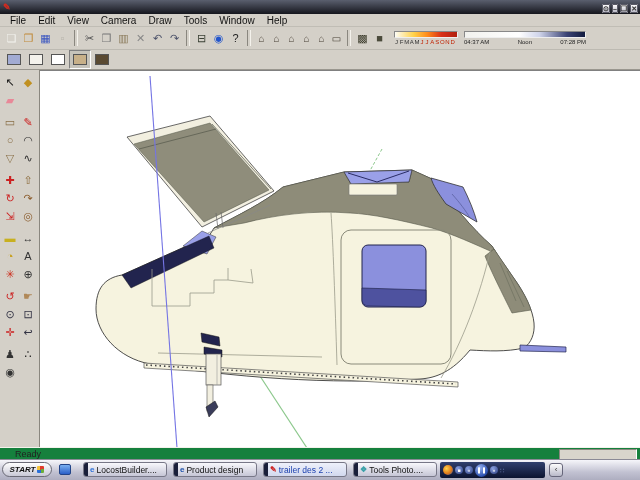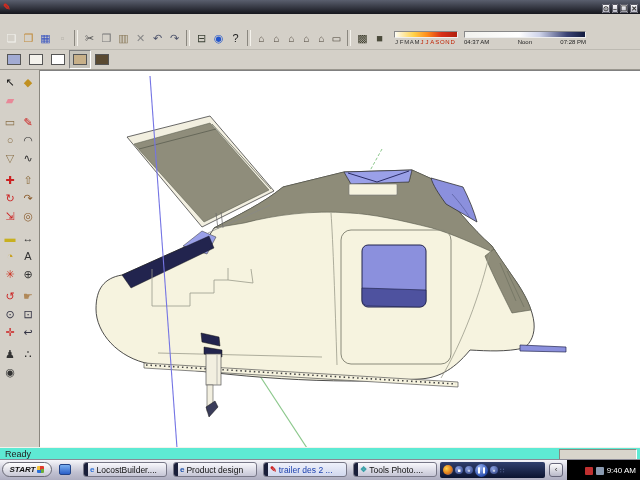--- a/index.html
+++ b/index.html
@@ -49,23 +49,23 @@
     align-content:flex-start;padding:3px 1px 0 1px;}
   .tool{width:18px;height:16px;display:flex;align-items:center;justify-content:center;
     font-size:11px;margin:1px 0;}
   .tool.blank{visibility:hidden;}
   .psep{width:38px;height:4px;}
   
   .canvas{position:absolute;left:40px;top:70px;width:600px;height:377px;background:#ffffff;
     border-top:1px solid #808080;box-sizing:border-box;}
   .canvas svg{display:block;}
   
-  .statusbar{position:absolute;left:0;top:447px;width:640px;height:12px;background:#5eead4;
+  .statusbar{position:absolute;left:0;top:447px;width:640px;height:12px;background:#15803d;
     border-top:1px solid #f4f2ec;font-size:9px;color:#222;display:flex;align-items:center;
-    padding-left:5px;box-sizing:border-box;}
+    padding-left:15px;box-sizing:border-box;}
   .vcb{position:absolute;right:3px;top:1px;width:76px;height:9px;background:#d8d5cc;
     border:1px solid #8a877f;border-right-color:#fff;border-bottom-color:#fff;}
   
   .taskbar{position:absolute;left:0;top:459px;width:640px;height:21px;
     background:linear-gradient(#f6f6fa,#c2c2d2 60%,#aeaec0);border-top:1px solid #8a8a96;box-sizing:border-box;}
   .startbtn{position:absolute;left:2px;top:2px;width:50px;height:15px;border-radius:8px;
     background:linear-gradient(#ffffff,#c8c8d6);border:1px solid #6a6a76;display:flex;align-items:center;
     justify-content:center;font-size:8px;font-weight:bold;font-style:italic;color:#111;gap:2px;box-sizing:border-box;}
   .flag{display:inline-block;width:7px;height:7px;background:
     conic-gradient(#e03a2a 0 25%,#6aae3a 0 50%,#2a6fd8 0 75%,#f2c23a 0);border-radius:1px;}
@@ -100,20 +100,30 @@
 <body>
 
 <div class="screen">
 
   <div class="titlebar">
     <span class="app-icon">✎</span>
     <span class="spacer"></span>
     <span id="winbtns"><span class="winbtn">⊙</span><span class="winbtn">–</span><span class="winbtn">❐</span><span class="winbtn">✕</span></span>
   </div>
 
+  <div class="menubar" id="menubar">
+      <span class="menu-item">File</span>
+      <span class="menu-item">Edit</span>
+      <span class="menu-item">View</span>
+      <span class="menu-item">Camera</span>
+      <span class="menu-item">Draw</span>
+      <span class="menu-item">Tools</span>
+      <span class="menu-item">Window</span>
+      <span class="menu-item">Help</span>
+    </div>
 
   <div class="toolbar1" id="toolbar1">
       <span class="tbtn" style="color: rgb(242, 242, 238);">❏</span>
       <span class="tbtn" style="color: rgb(192, 138, 58);">❐</span>
       <span class="tbtn" style="color: rgb(58, 85, 192);">▦</span>
       <span class="tbtn" style="color: rgb(184, 181, 172);">▫</span>
       <span class="tsep"></span>
       <span class="tbtn" style="color: rgb(85, 85, 85);">✂</span>
       <span class="tbtn" style="color: rgb(119, 119, 119);">❒</span>
       <span class="tbtn" style="color: rgb(138, 122, 90);">▥</span>
@@ -310,19 +320,14 @@
         </div></span>
     <div class="media">
       <span class="m-logo"></span>
       <span class="m-sm">■</span>
       <span class="m-sm">«</span>
       <span class="m-big">❚❚</span>
       <span class="m-sm">»</span>
       <span class="m-grip">∷</span>
     </div>
     <div class="chev">‹</div>
-    <div class="tray">
-      <span class="tray-icon" style="background:#c03030"></span>
-      <span class="tray-icon" style="background:#8a9ab0"></span>
-      <span class="tray-time">9:40 AM</span>
-    </div>
   </div>
 </div>
 
 </body></html>

